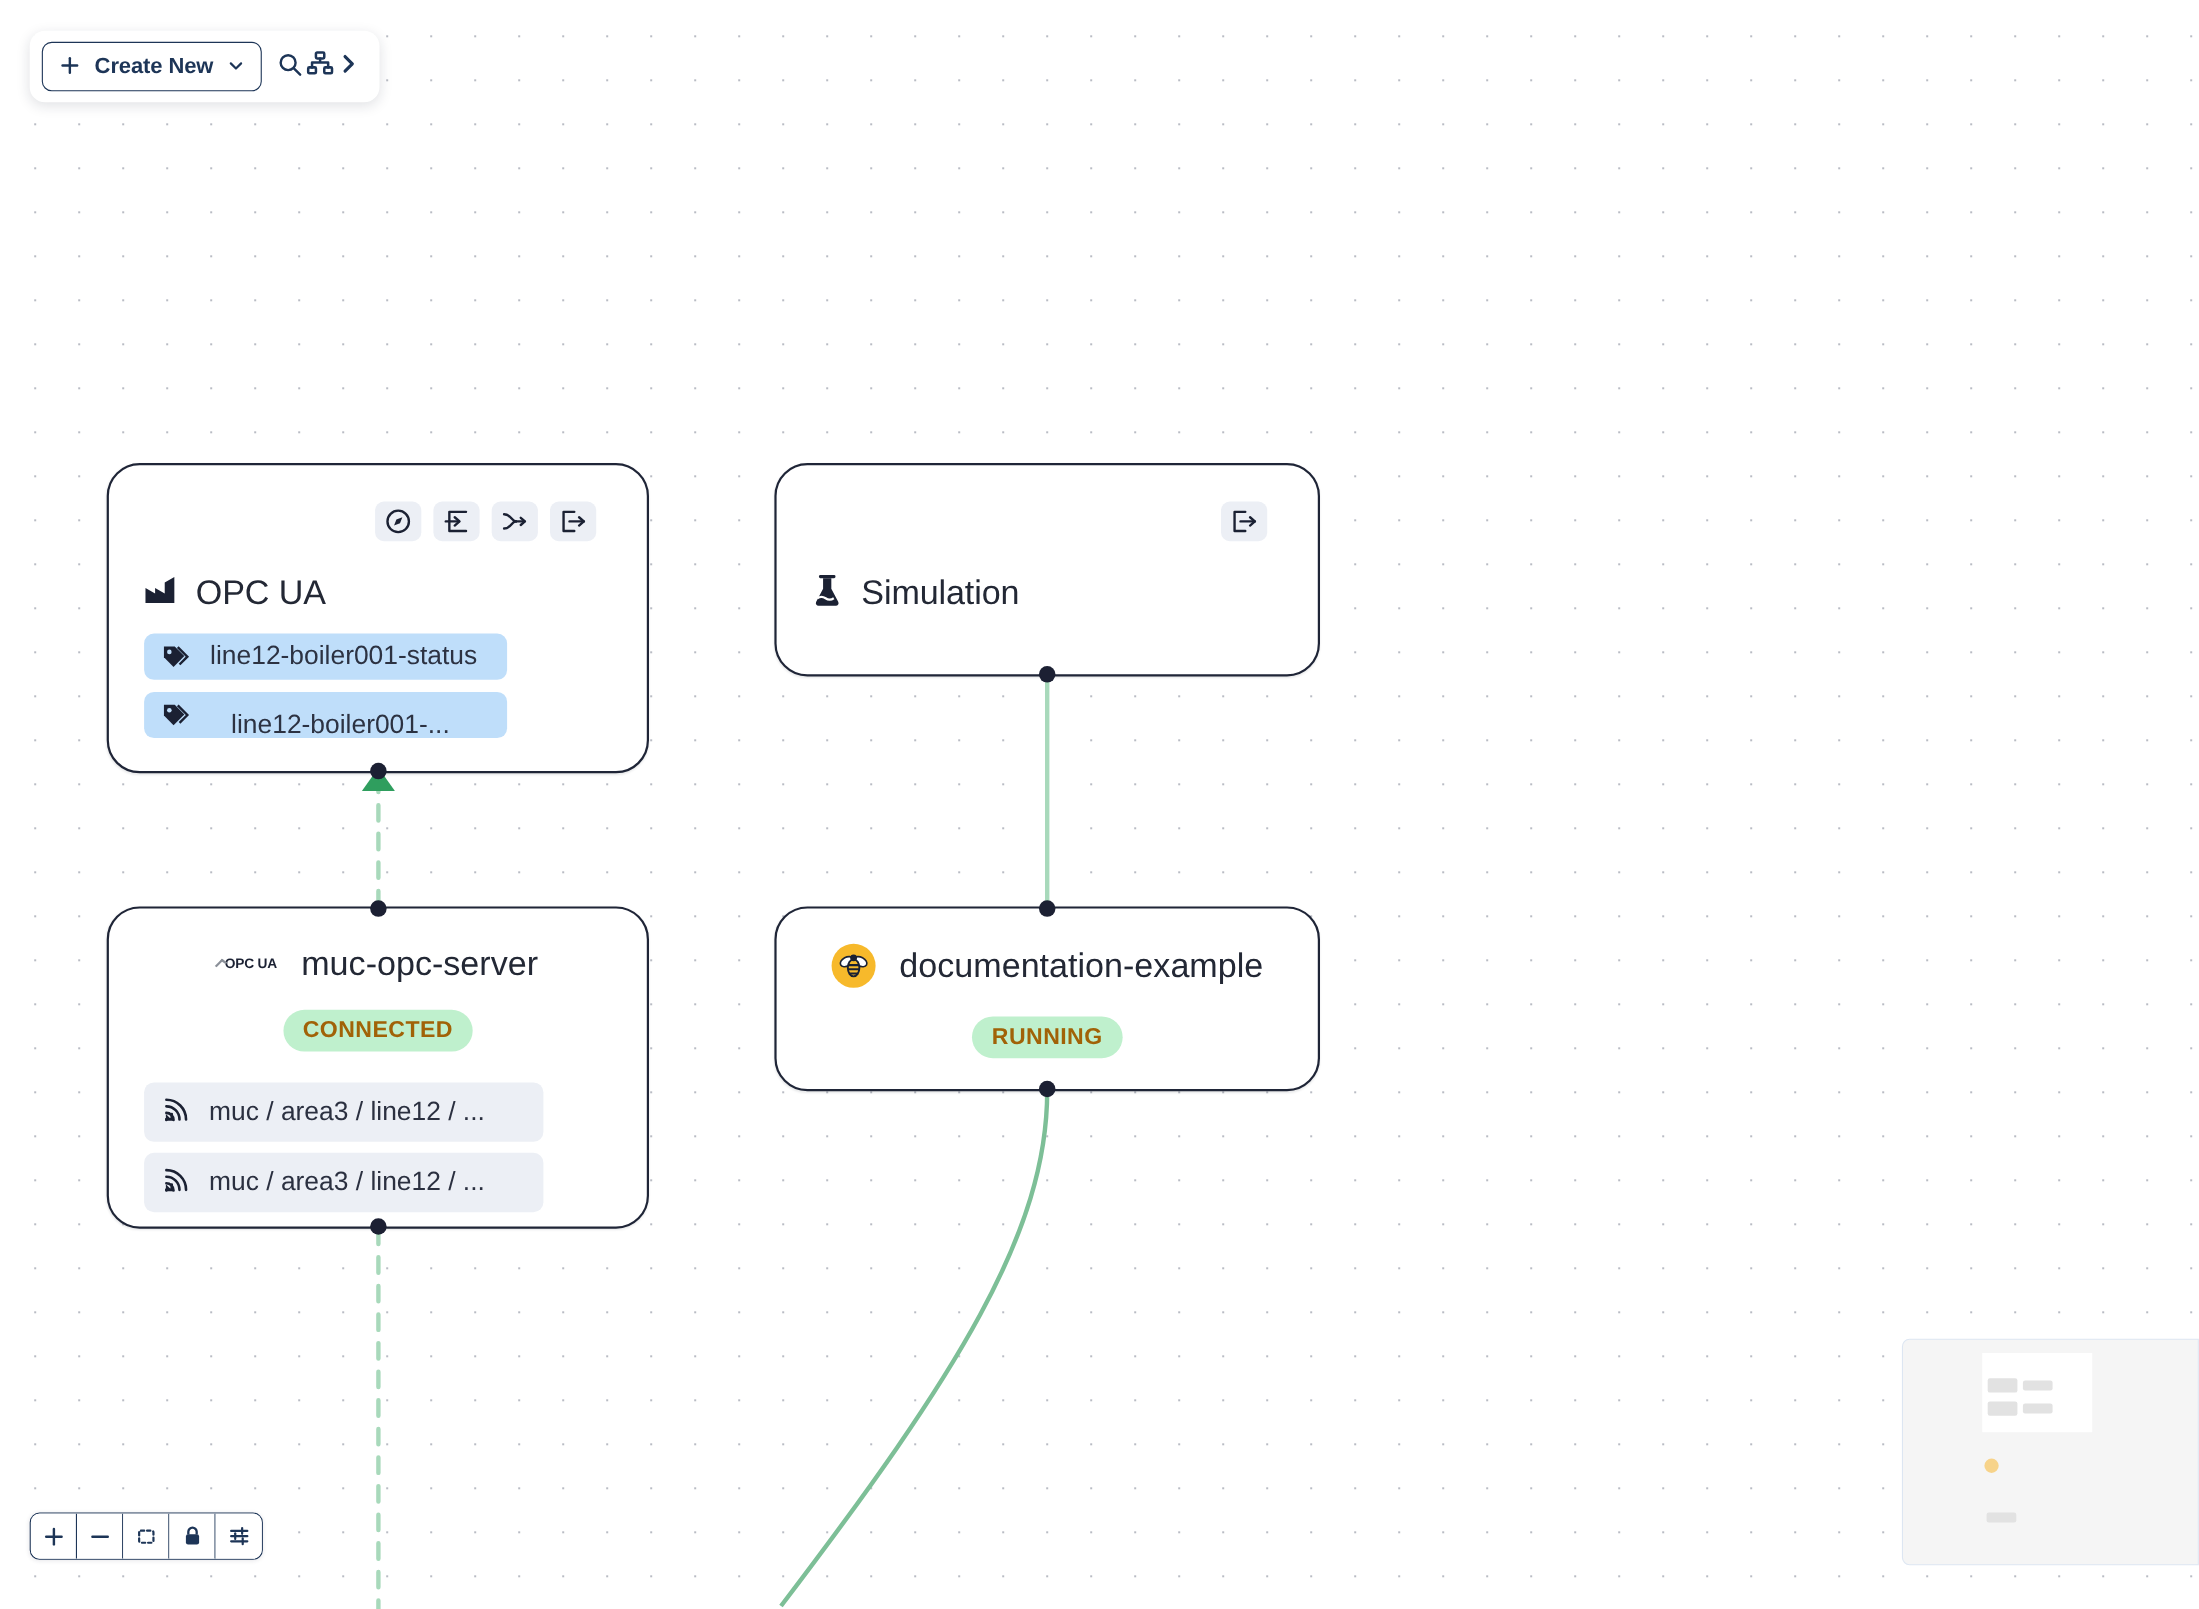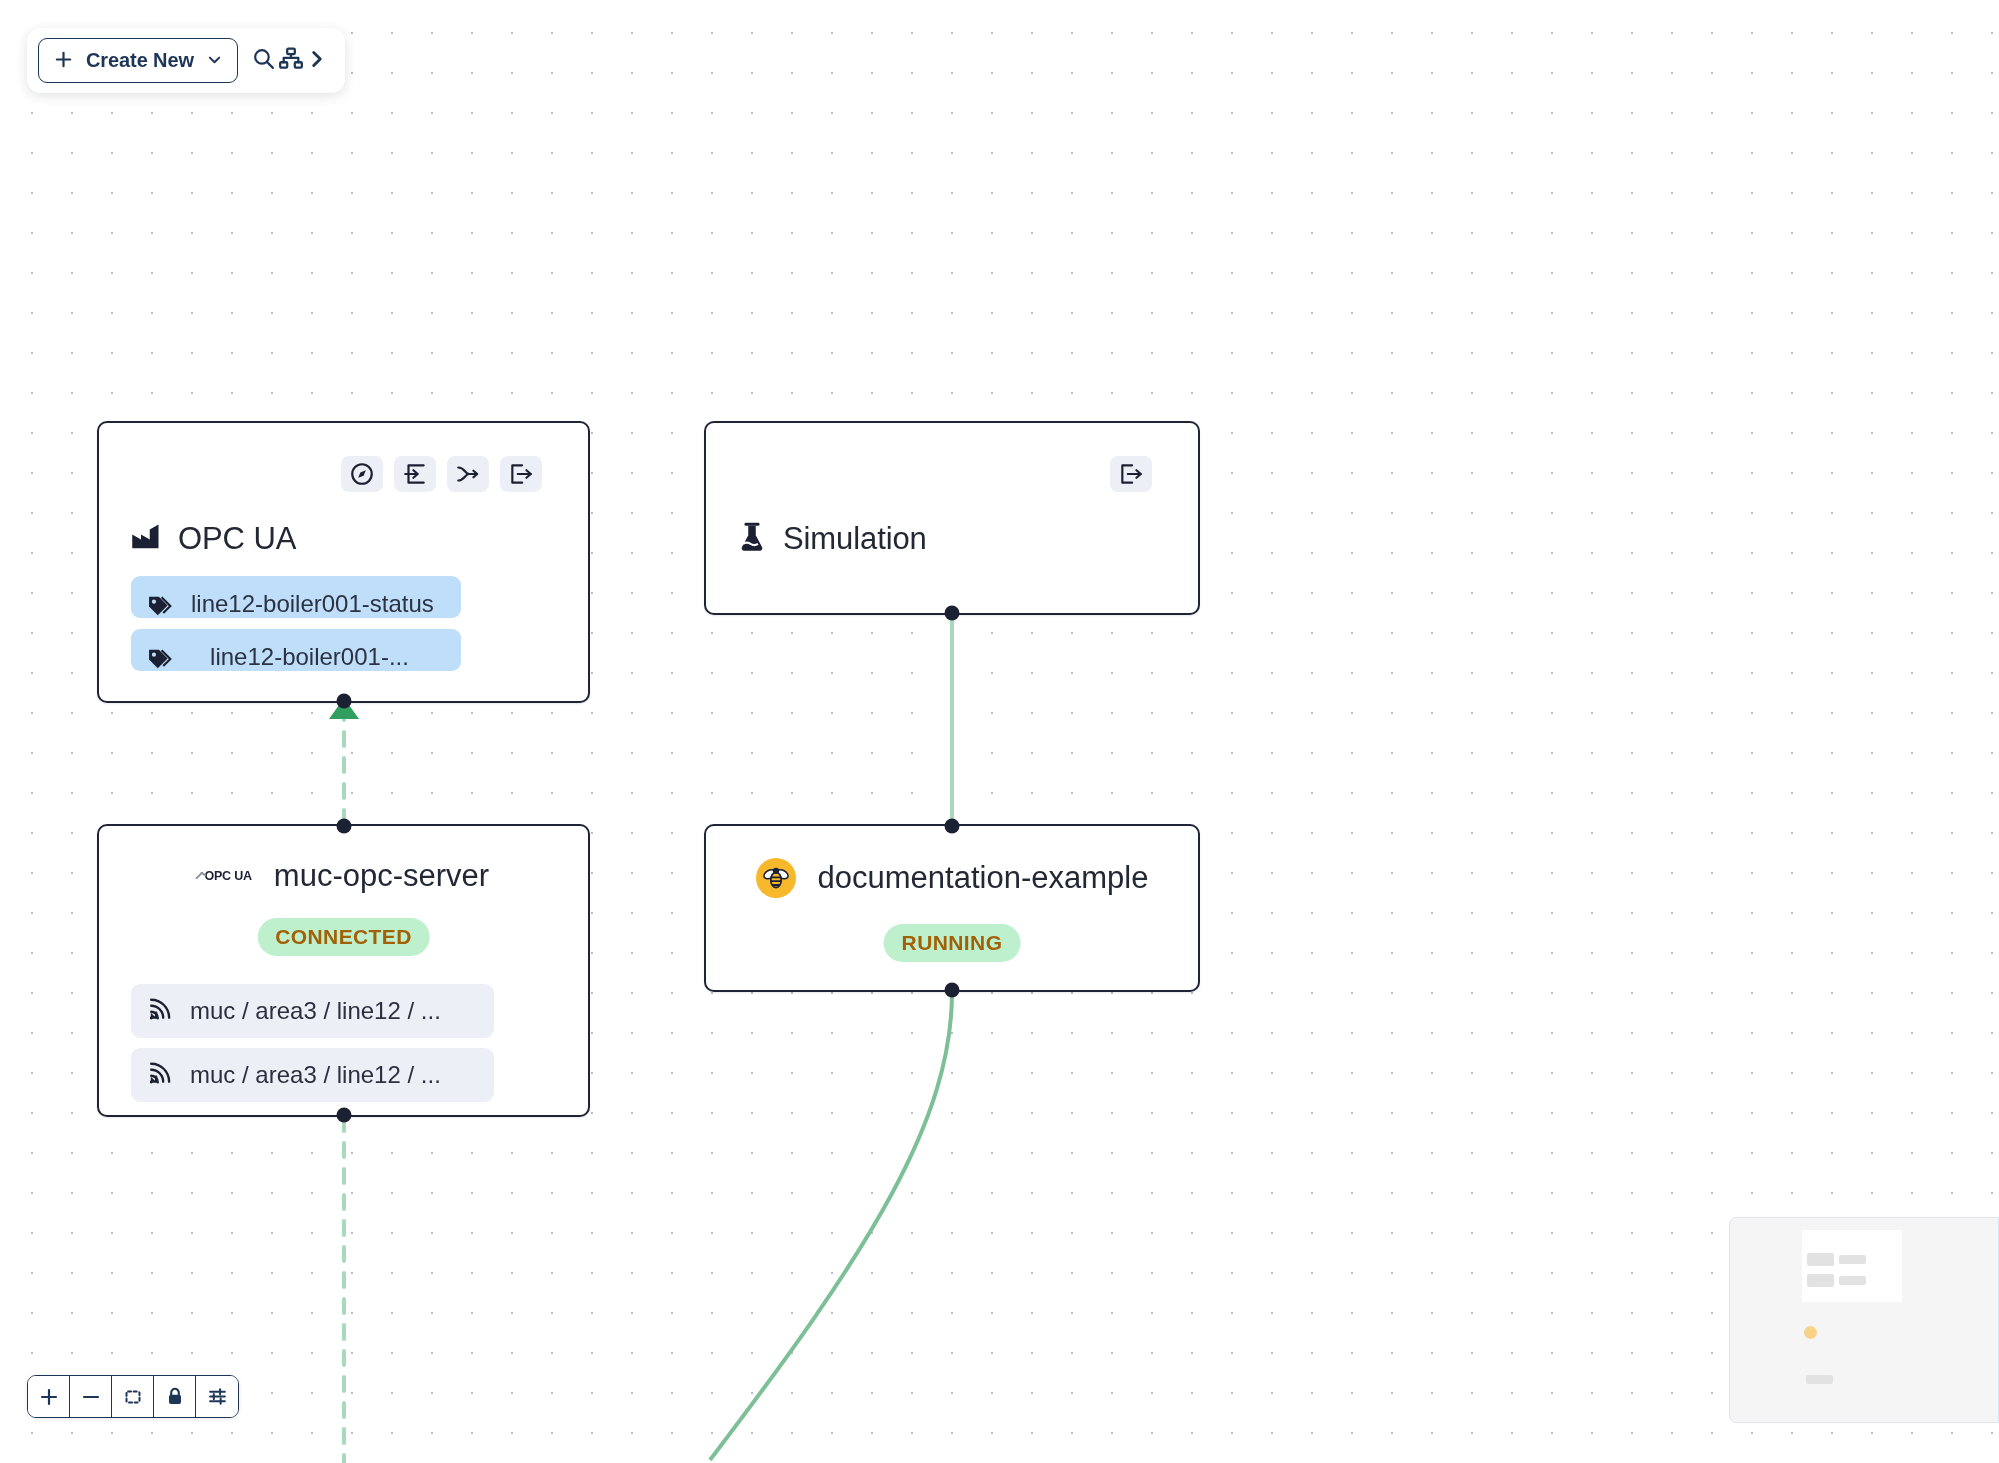--- a/index.html
+++ b/index.html
@@ -31,21 +31,21 @@
     height: 1463px;
     pointer-events: none;
     z-index: 1;
   }
 
   
   .node {
     position: absolute;
     background: #ffffff;
     border: 2.4px solid #1f2537;
-    border-radius: 10px;
+    border-radius: 30px;
     z-index: 3;
     box-shadow: 0 1px 2px rgba(20,26,44,.10);
   }
 
   .node-handle {
     position: absolute;
     width: 15px; height: 15px;
     border-radius: 50%;
     background: #1c2033;
     left: 50%;
@@ -91,21 +91,21 @@
     font-size: 31px;
     color: #232835;
     letter-spacing: -.1px;
     white-space: nowrap;
   }
 
   
   .chip-list { position: absolute; left: 32px; top: 153px; }
   .chip {
     display: flex;
-    align-items: flex-end;
+    align-items: center;
     height: 42px;
     background: #bfdefa;
     border-radius: 9px;
     margin-bottom: 11px;
     padding: 0 16px;
     width: 330px;
     cursor: pointer;
   }
   .chip .chip-ico { flex: 0 0 auto; display: flex; }
   .chip .chip-label {

